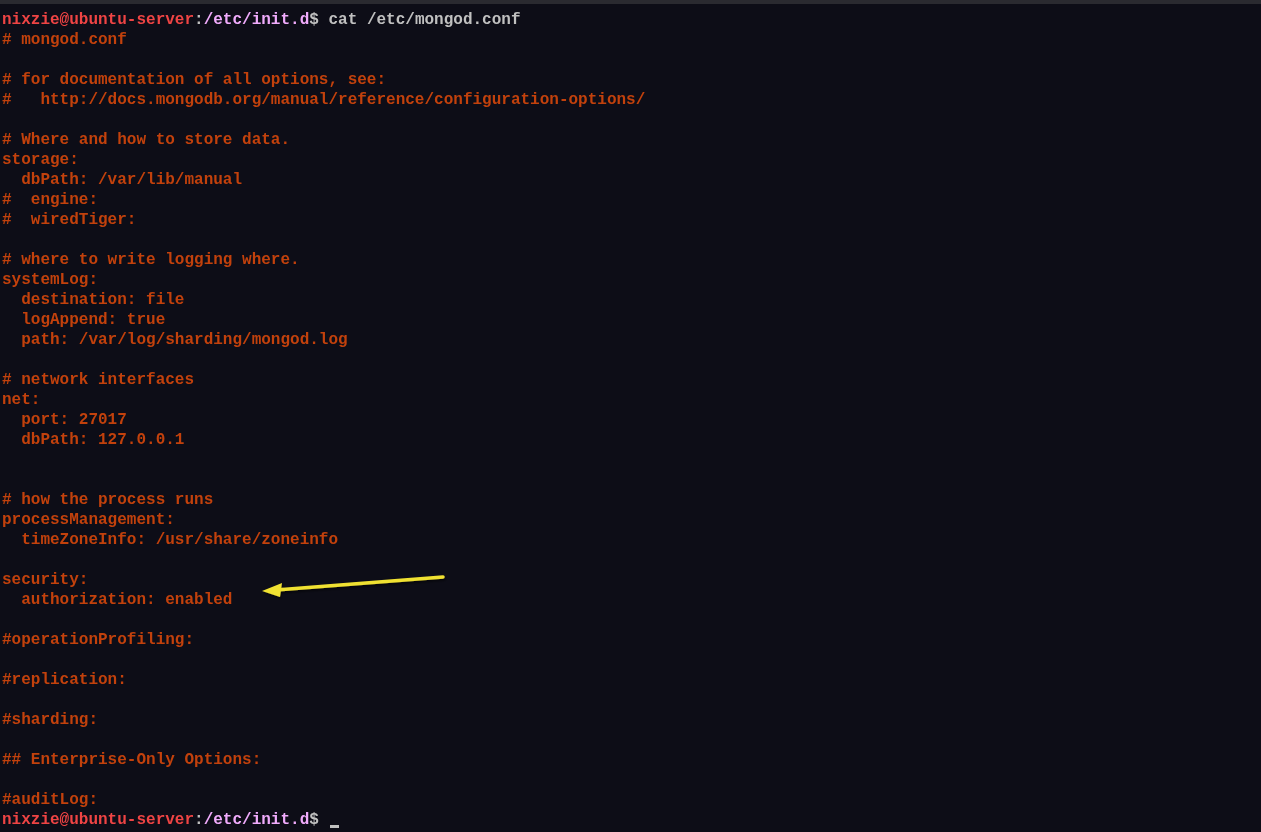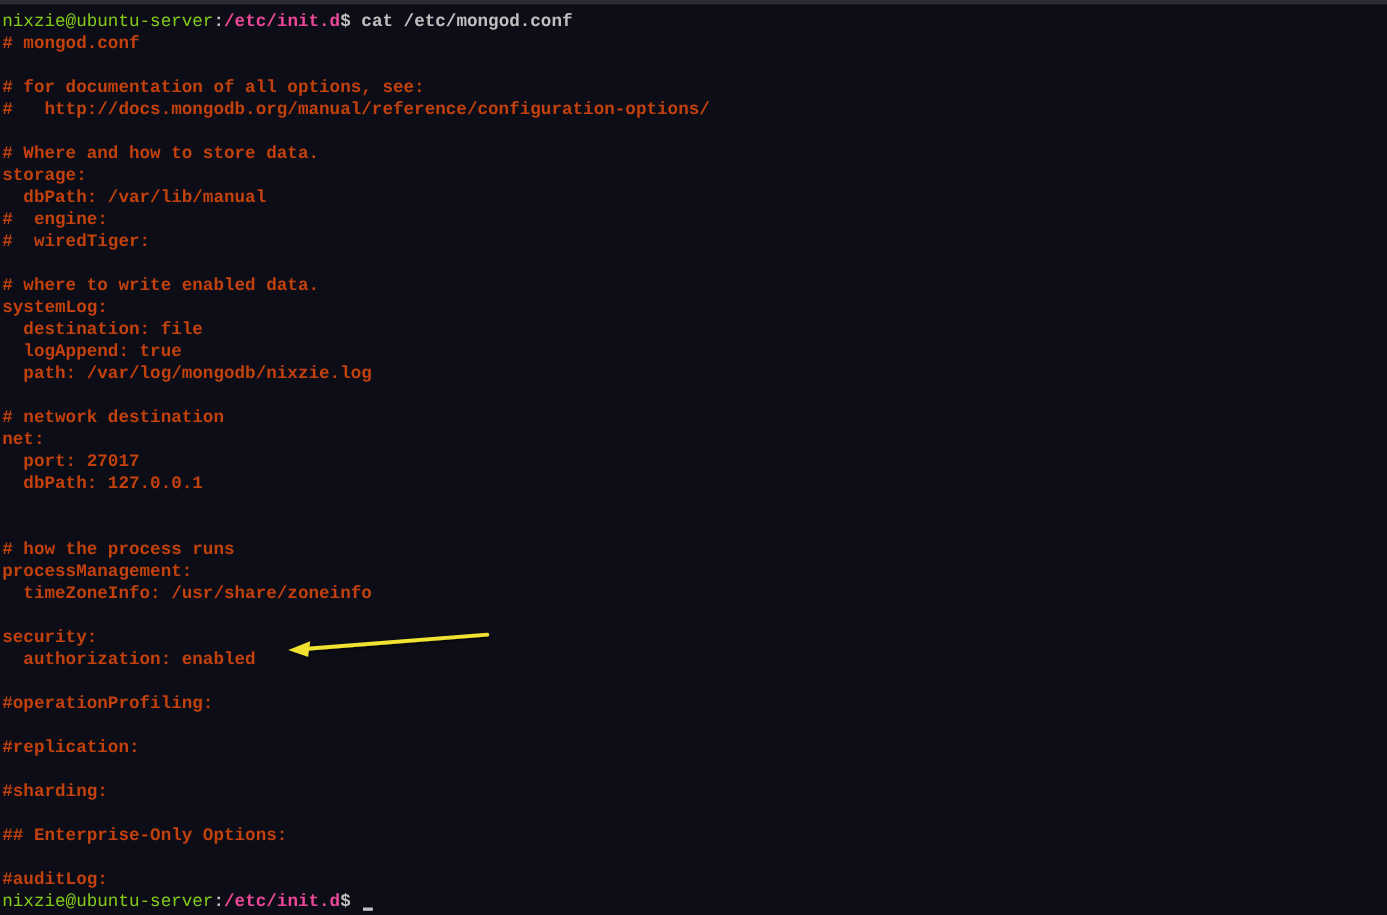--- a/index.html
+++ b/index.html
@@ -18,28 +18,28 @@
       height: 832px;
       overflow: hidden;
       position: relative;
     }
     .terminal {
       padding: 6px 2px;
       white-space: pre;
       font-weight: bold;
     }
     .prompt-user {
-      color: #84cc16;
-      font-weight: normal;
+      color: #ef4444;
+      font-weight: bold;
     }
     .prompt-colon {
       color: #c0c0c0;
     }
     .prompt-path {
-      color: #ec4899;
+      color: #f0abfc;
       font-weight: bold;
     }
     .prompt-dollar {
       color: #c0c0c0;
     }
     .command {
       color: #c0c0c0;
     }
     .output {
       color: #c2410c;
@@ -73,27 +73,27 @@
 <span class="output"></span>
 <span class="output"># for documentation of all options, see:</span>
 <span class="output">#   http://docs.mongodb.org/manual/reference/configuration-options/</span>
 <span class="output"></span>
 <span class="output"># Where and how to store data.</span>
 <span class="output">storage:</span>
 <span class="output">  dbPath: /var/lib/manual</span>
 <span class="output">#  engine:</span>
 <span class="output">#  wiredTiger:</span>
 <span class="output"></span>
-<span class="output"># where to write enabled data.</span>
+<span class="output"># where to write logging where.</span>
 <span class="output">systemLog:</span>
 <span class="output">  destination: file</span>
 <span class="output">  logAppend: true</span>
-<span class="output">  path: /var/log/mongodb/nixzie.log</span>
+<span class="output">  path: /var/log/sharding/mongod.log</span>
 <span class="output"></span>
-<span class="output"># network destination</span>
+<span class="output"># network interfaces</span>
 <span class="output">net:</span>
 <span class="output">  port: 27017</span>
 <span class="output">  dbPath: 127.0.0.1</span>
 <span class="output"></span>
 <span class="output"></span>
 <span class="output"># how the process runs</span>
 <span class="output">processManagement:</span>
 <span class="output">  timeZoneInfo: /usr/share/zoneinfo</span>
 <span class="output"></span>
 <span class="output">security:</span>

